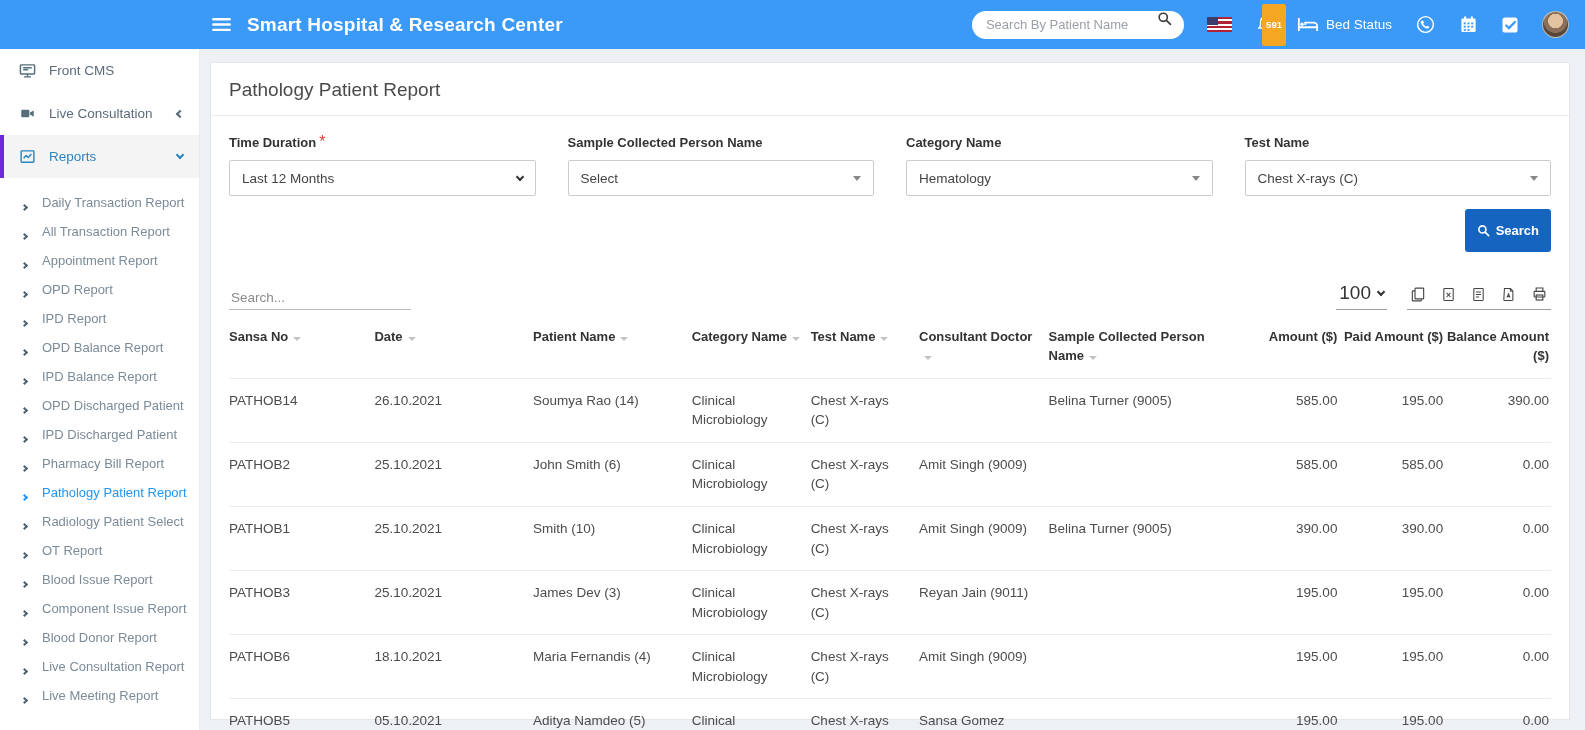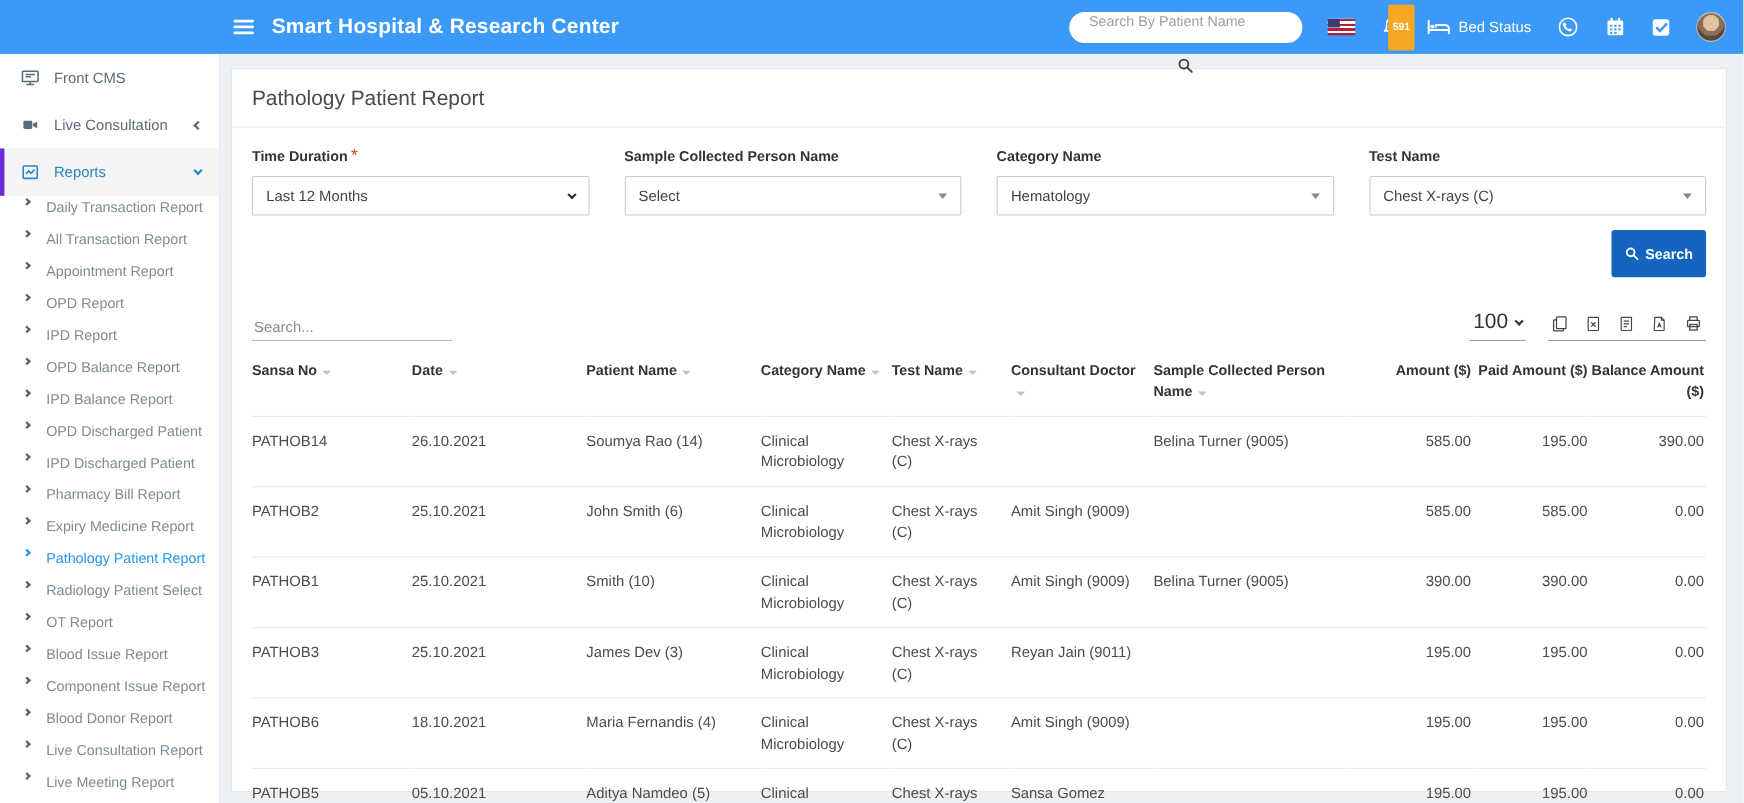--- a/index.html
+++ b/index.html
@@ -14,21 +14,21 @@
   .topbar{
     position:absolute; top:0; left:0; right:0; height:49px;
     background:#3b99f7; display:flex; align-items:center;
     padding:0 16px 0 212px; gap:16px; z-index:5;
   }
   .hamburger{ display:flex; align-items:center; cursor:pointer; }
   .app-title{ color:#fff; font-size:19px; font-weight:bold; letter-spacing:.2px; white-space:nowrap; }
   .topbar-right{ margin-left:auto; display:flex; align-items:center; gap:23px; }
   .search-pill{
     width:212px; height:28px; background:#fff; border-radius:14px;
-    display:flex; align-items:center; padding:0 12px; gap:24px;flex-direction:column;
+    display:flex; padding:0 12px; gap:24px;
   }
   .search-pill input{ border:none; outline:none; flex:1; font-size:13px; color:#555; min-width:0; background:transparent; }
   .search-pill input::placeholder{ color:#9aa0a6; }
   .flag{
     width:25px; height:15px; position:relative; border-radius:1px; overflow:hidden; cursor:pointer;
     background:repeating-linear-gradient(180deg,#b22234 0 2.2px,#ffffff 2.2px 4.4px);
   }
   .flag::after{ content:""; position:absolute; left:0; top:0; width:11px; height:8px; background:#3c3b6e; }
   .icon-btn{ position:relative; display:flex; align-items:center; cursor:pointer; }
   .badge{
@@ -55,21 +55,21 @@
   .side-item.active-parent{
     background:#f4f4f4; border-left:4px solid #6d28d9; padding-left:14px; color:#2a85c0;
   }
   .s-icon{ display:flex; align-items:center; width:18px; justify-content:center; }
   .chev{ display:inline-block; width:6px; height:6px; border-right:2px solid currentColor; border-bottom:2px solid currentColor; }
   .chev-d{ transform:rotate(45deg); margin-top:-3px; }
   .chev-l{ transform:rotate(135deg); }
   .chev-r{ transform:rotate(-45deg); }
   .sub-list{ padding-top:3px; }
   .sub-item{
-    height:29px; display:flex; align-items:flex-start; padding-left:22px; gap:15px;
+    height:29px; display:flex; align-items:flex-end; padding-left:22px; gap:15px;
     font-size:13px; color:#7c8b98; cursor:pointer; white-space:nowrap;
   }
   .sub-item .chev{ color:#4e6372; width:5px; height:5px; flex:none; }
   .sub-item.active{ color:#2196f3; }
   .sub-item.active .chev{ color:#2196f3; }
   
   .content{
     position:absolute; left:200px; top:49px; right:0; bottom:0;
     background:#edf0f4; padding:13px 15px 10px 10px;
   }
@@ -260,24 +260,20 @@
         <span>OPD Discharged Patient</span>
       </div>
       <div class="sub-item">
         <i class="chev chev-r"></i>
         <span>IPD Discharged Patient</span>
       </div>
       <div class="sub-item">
         <i class="chev chev-r"></i>
         <span>Pharmacy Bill Report</span>
       </div>
-      <div class="sub-item">
-        <i class="chev chev-r"></i>
-        <span>Expiry Medicine Report</span>
-      </div>
       <div class="sub-item active">
         <i class="chev chev-r"></i>
         <span>Pathology Patient Report</span>
       </div>
       <div class="sub-item">
         <i class="chev chev-r"></i>
         <span>Radiology Patient Select</span>
       </div>
       <div class="sub-item">
         <i class="chev chev-r"></i>

